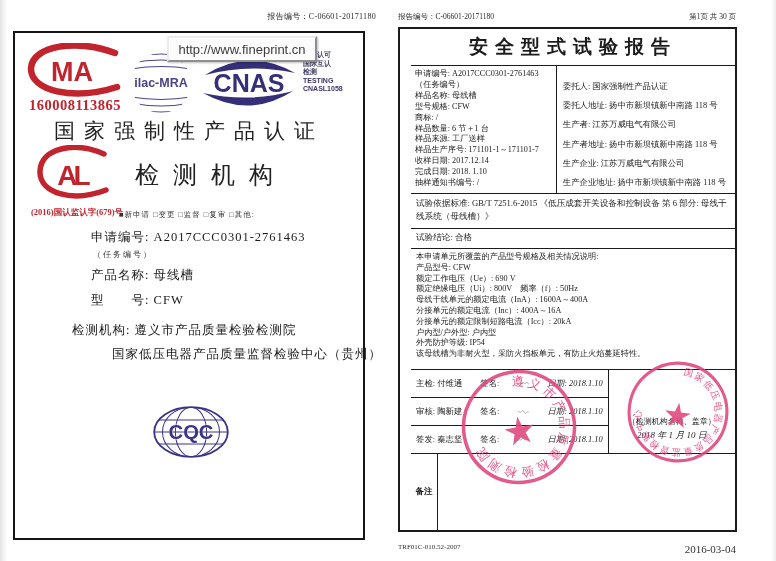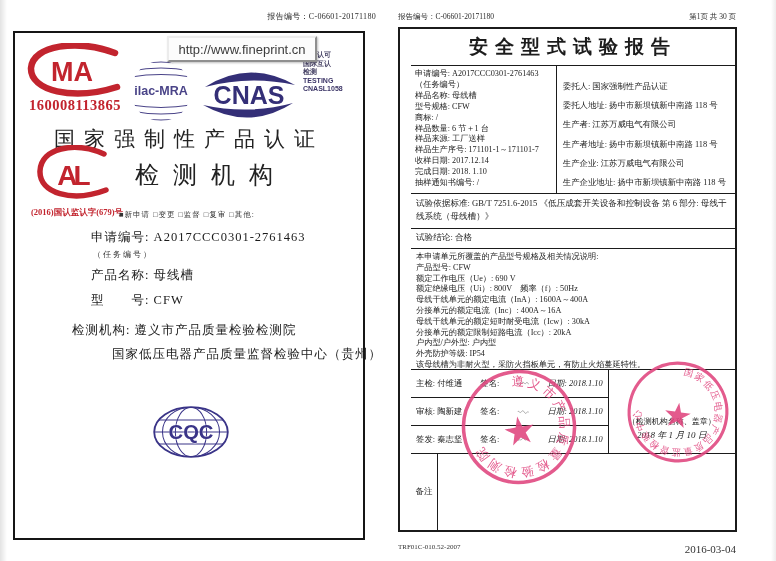--- a/index.html
+++ b/index.html
@@ -13,28 +13,28 @@
   .scan-edge-r { position:absolute; right:0; top:0; width:5px; height:561px;
     background:linear-gradient(270deg,#ececec,#fff); }
 
   
   .page-left { position:absolute; left:0; top:0; width:388px; height:561px; }
   .lp-header { position:absolute; top:11px; right:12px; font-size:8px; color:#2a2a2a; letter-spacing:.3px; }
   .lp-frame { position:absolute; left:13px; top:31px; width:352px; height:509px; border:2px solid #151515; }
 
   .cma-wrap { position:absolute; left:8px; top:10px; width:104px; text-align:center; }
   .cma-num { font-size:14.5px; font-weight:bold; color:#c2242e; letter-spacing:.5px; margin-top:-4px; }
-  .ilac-wrap { position:absolute; left:114px; top:24px; }
-  .cnas-wrap { position:absolute; left:184px; top:36px; }
+  .ilac-wrap { position:absolute; left:114px; top:16px; }
+  .cnas-wrap { position:absolute; left:184px; top:24px; }
   .cnas-side { position:absolute; left:288px; top:18px; font-family:"Liberation Sans",sans-serif;
     font-size:7px; line-height:8.6px; color:#4a4668; font-weight:bold; }
   .cnas-side .en { color:#3b3466; }
 
   .lp-title1 { position:absolute; left:0; top:84px; width:100%; text-align:center;
-    font-size:21px; letter-spacing:9px; color:#222; white-space:nowrap;margin-top:8px; }
+    font-size:21px; letter-spacing:9px; color:#222; white-space:nowrap; }
   .cal-wrap { position:absolute; left:16px; top:112px; width:86px; text-align:center; }
   .cal-caption { font-size:8.5px; font-weight:bold; color:#c2242e; margin-top:2px; white-space:nowrap; }
   .lp-title2 { position:absolute; left:120px; top:126px; font-size:24px; letter-spacing:14px; color:#222; white-space:nowrap; }
   .lp-checkboxes { position:absolute; left:104px; top:177px; font-size:7.5px; color:#333; letter-spacing:1px; }
 
   .lp-field { position:absolute; font-size:12.5px; letter-spacing:1px; color:#1a1a1a; white-space:nowrap; }
   .f-app  { left:76px; top:196px; }
   .f-task { left:78px; top:216px; font-size:8px; letter-spacing:2px; color:#333; }
   .f-name { left:76px; top:234px; }
   .f-model{ left:76px; top:259px; }
@@ -71,21 +71,21 @@
   .sig-rows { width:61%; border-right:1.5px solid #1b1b1b; display:flex; flex-direction:column; }
   .sig-row { flex:1; display:flex; align-items:center; padding:0 5px; gap:18px;
     border-bottom:1px solid #1b1b1b; font-size:8.4px; white-space:nowrap; }
   .sig-row:last-child { border-bottom:none; }
   .sig-role { width:62px; }
   .sig-label { }
   .scribble { width:36px; height:16px; }
   .hand { font-style:italic; color:#232323; }
   .stamp-cell { flex:1; position:relative; text-align:center; font-size:8px; padding-top:46px; }
   .stamp-cell .hand-date { font-style:italic; font-size:9px; margin-top:2px; }
-  .r-remark { flex:1; display:flex; }
+  .r-remark { flex:1; display:flex;font-weight:bold; }
   .remark-label { width:27px; border-right:1px solid #1b1b1b; display:flex;
     align-items:center; justify-content:center; font-size:8.5px; }
   .remark-body { flex:1; }
 
   .stamp { position:absolute; z-index:20; opacity:.88; pointer-events:none; }
   .stamp1 { left:72px; top:368px; width:118px; height:118px; transform:rotate(-10deg); }
   .stamp2 { left:238px; top:360px; width:104px; height:104px; transform:rotate(8deg); }
 
   svg text { font-family:"Liberation Sans","DejaVu Sans",sans-serif; }
 </style>
@@ -223,21 +223,20 @@
       <div class="r-standard">试验依据标准: GB/T 7251.6-2015 《低压成套开关设备和控制设备 第 6 部分: 母线干线系统（母线槽）》</div>
       <div class="r-conclusion">试验结论: 合格</div>
 
       <div class="r-coverage">
         <div>本申请单元所覆盖的产品型号规格及相关情况说明:</div>
         <div>产品型号: CFW</div>
         <div>额定工作电压（Ue）: 690 V</div>
         <div>额定绝缘电压（Ui）: 800V　频率（f）: 50Hz</div>
         <div>母线干线单元的额定电流（InA）: 1600A～400A</div>
         <div>分接单元的额定电流（Inc）: 400A～16A</div>
-        <div>母线干线单元的额定短时耐受电流（Icw）: 30kA</div>
         <div>分接单元的额定限制短路电流（Icc）: 20kA</div>
         <div>户内型/户外型: 户内型</div>
         <div>外壳防护等级: IP54</div>
         <div>该母线槽为非耐火型，采防火挡板单元，有防止火焰蔓延特性。</div>
       </div>
 
       <div class="sig-block">
         <div class="sig-rows">
           <div class="sig-row">
             <span class="sig-role">主检: 付维通</span>

